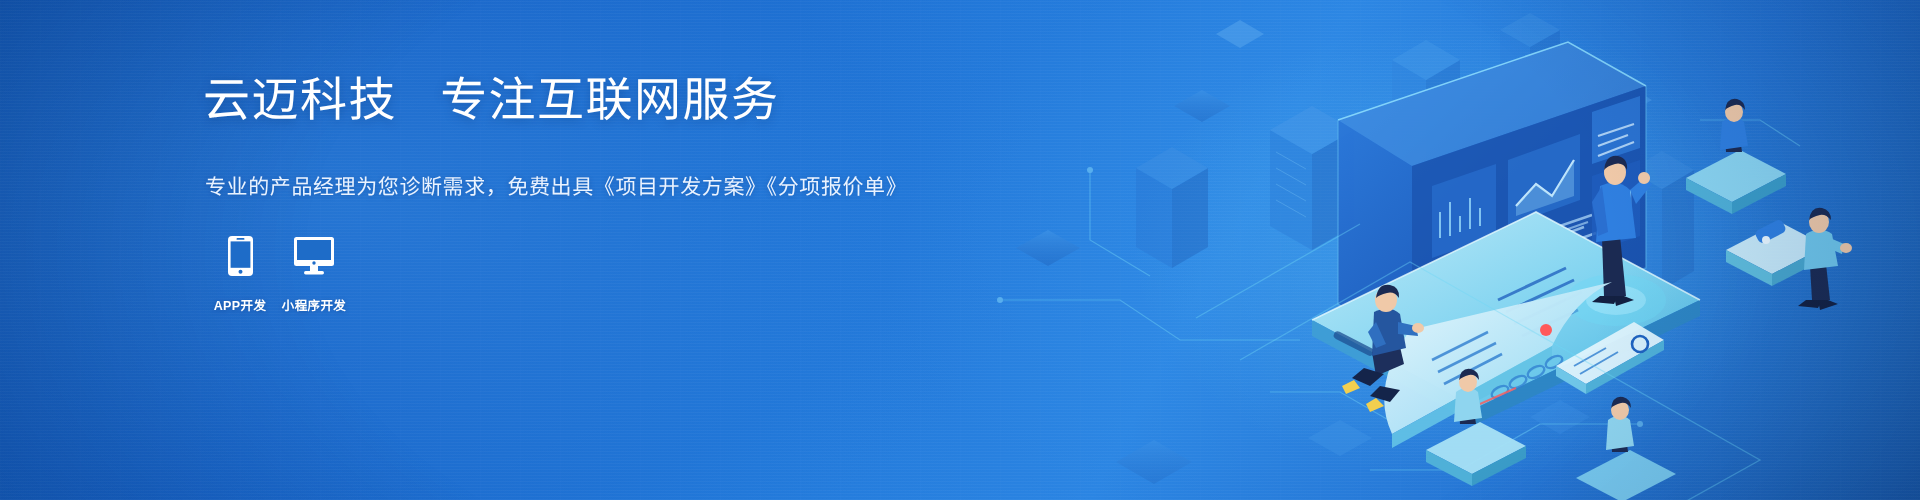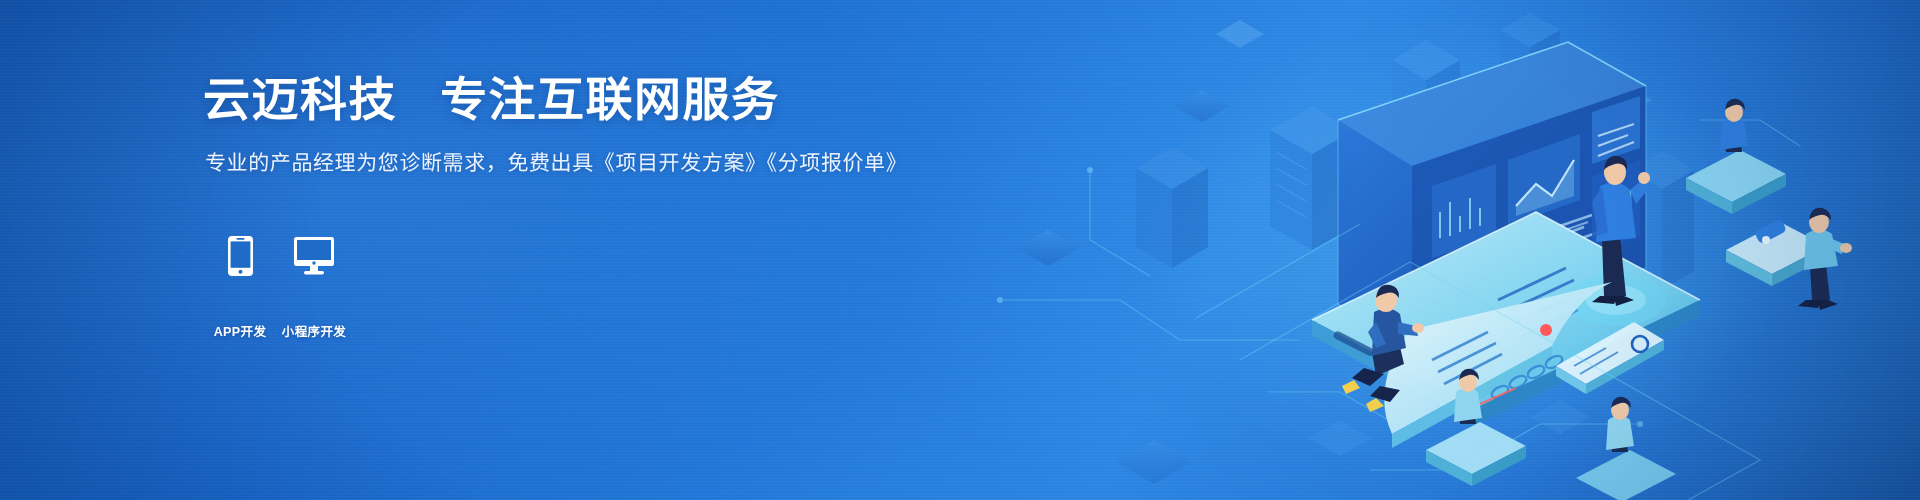--- a/index.html
+++ b/index.html
@@ -35,37 +35,38 @@
   .vig {
     position:absolute; inset:0; pointer-events:none;
     background:radial-gradient(ellipse 1250px 700px at 50% 50%, rgba(0,0,0,0) 52%, rgba(4,38,90,0.30) 100%);
   }
 
   
   .content { position:absolute; left:203px; top:0; width:760px; height:500px; }
 
   .headline {
     position:absolute; top:72px; left:0;
-    font-size:47px; line-height:1.18; font-weight:700; color:#ffffff;
+    font-size:47px; line-height:1.18; font-weight:400; color:#ffffff;
     letter-spacing:1.5px; white-space:nowrap;
     text-shadow:0 2px 10px rgba(8,48,110,0.35);
     text-align:center;
   }
   .headline .gap { display:inline-block; width:14px; }
 
   .sub { position:absolute; top:146px; left:2px; }
   .sub-line {
     font-size:21px; line-height:33px; color:#eaf3ff; font-weight:400;
     letter-spacing:.6px; white-space:nowrap;
     text-shadow:0 1px 5px rgba(8,44,105,0.30);
+    margin-top:24px;
   }
 
   
   .services { position:absolute; top:233px; left:0; display:flex; align-items:flex-start; }
-  .svc { display:flex; flex-direction:column; align-items:center; width:74px;gap:26px; }
+  .svc { display:flex; flex-direction:column; align-items:center; width:74px; }
   .svc-ico { height:46px; display:flex; align-items:center; justify-content:center; }
   .svc-ico svg { display:block; fill:#ffffff; }
   .svc-label {
     margin-top:16px; font-size:12.5px; color:#ffffff; font-weight:700;
     letter-spacing:.4px; white-space:nowrap;
     text-shadow:0 1px 4px rgba(8,44,105,0.35);
   }
 
   
   .art { position:absolute; right:0; top:0; width:980px; height:500px; }

